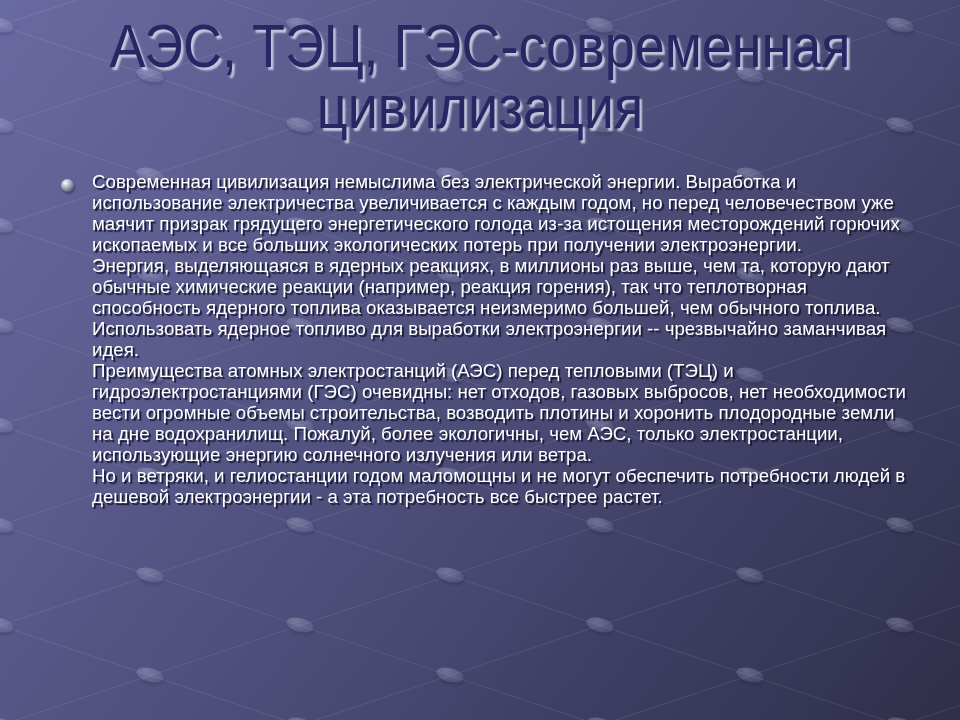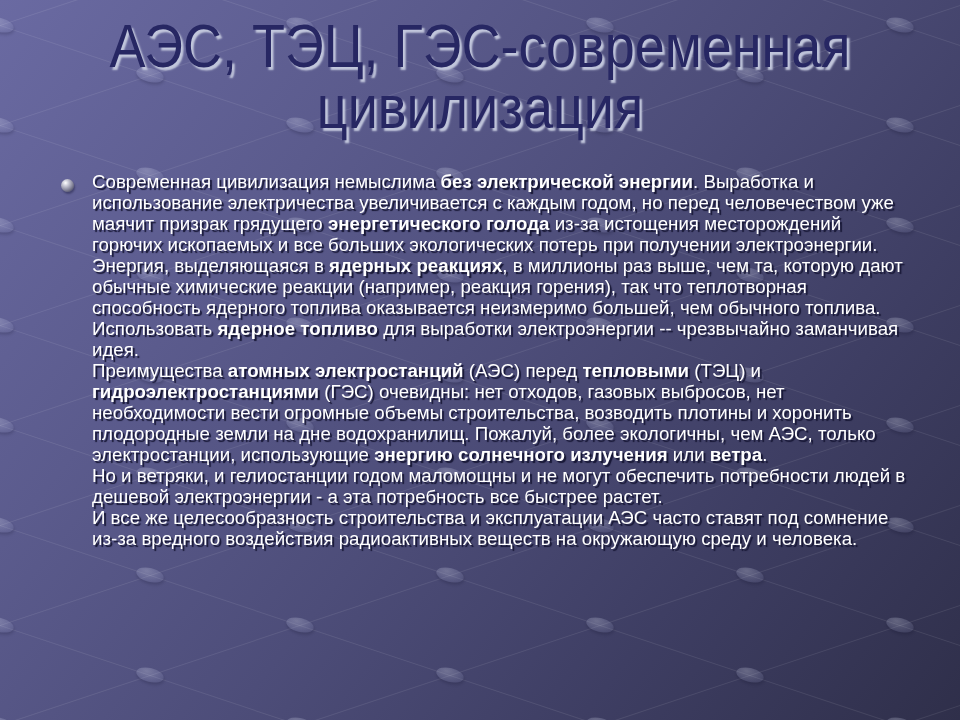--- a/index.html
+++ b/index.html
@@ -51,21 +51,21 @@
       #ffffff 0%,#cbcbd8 24%,#8b8ba0 55%,#4a4a5e 85%,#383849 100%);
     box-shadow:1px 2px 2px rgba(10,10,35,0.35);
   }
   .body-block{
     position:absolute;left:92px;top:171px;width:818px;z-index:2;
     font-size:18.7px;line-height:21px;
     color:var(--body-text,#ffffff);
     text-shadow:2px 2px 1px var(--body-shadow,rgba(22,22,52,0.88));
   }
   .para{margin:0;}
-  .b{font-weight:bold;}
+  .b{font-weight:normal;}
 </style>
 </head>
 <body>
 
 <div class="stage">
 
   <div class="bg-pattern" id="bg-pattern">
       <div class="lat-line" style="top: -115px; transform: rotate(18.435deg);"></div>
       <div class="lat-line" style="top: -15px; transform: rotate(18.435deg);"></div>
       <div class="lat-line" style="top: 85px; transform: rotate(18.435deg);"></div>
@@ -147,16 +147,15 @@
     <span class="title-inner">АЭС, ТЭЦ, ГЭС-современная цивилизация</span>
   </div>
 
   <span class="bullet"></span>
 
   <div class="body-block" id="paras">
       <div class="para"><span class="">Современная цивилизация немыслима </span><span class="b">без электрической энергии</span><span class="">. Выработка и использование электричества увеличивается с каждым годом, но перед человечеством уже маячит призрак грядущего </span><span class="b">энергетического голода</span><span class=""> из-за истощения месторождений горючих ископаемых и все больших экологических потерь при получении электроэнергии.</span></div>
       <div class="para"><span class="">Энергия, выделяющаяся в </span><span class="b">ядерных реакциях</span><span class="">, в миллионы раз выше, чем та, которую дают обычные химические реакции (например, реакция горения), так что теплотворная способность ядерного топлива оказывается неизмеримо большей, чем обычного топлива. Использовать </span><span class="b">ядерное топливо</span><span class=""> для выработки электроэнергии -- чрезвычайно заманчивая идея.</span></div>
       <div class="para"><span class="">Преимущества </span><span class="b">атомных электростанций</span><span class=""> (АЭС) перед </span><span class="b">тепловыми</span><span class=""> (ТЭЦ) и </span><span class="b">гидроэлектростанциями</span><span class=""> (ГЭС) очевидны: нет отходов, газовых выбросов, нет необходимости вести огромные объемы строительства, возводить плотины и хоронить плодородные земли на дне водохранилищ. Пожалуй, более экологичны, чем АЭС, только электростанции, использующие </span><span class="b">энергию солнечного излучения</span><span class=""> или </span><span class="b">ветра</span><span class="">.</span></div>
       <div class="para"><span class="">Но и ветряки, и гелиостанции годом маломощны и не могут обеспечить потребности людей в дешевой электроэнергии - а эта потребность все быстрее растет.</span></div>
-      <div class="para"><span class="">И все же целесообразность строительства и эксплуатации АЭС часто ставят под сомнение из-за вредного воздействия радиоактивных веществ на окружающую среду и человека.</span></div>
     </div>
 
 </div>
 
 </body></html>

